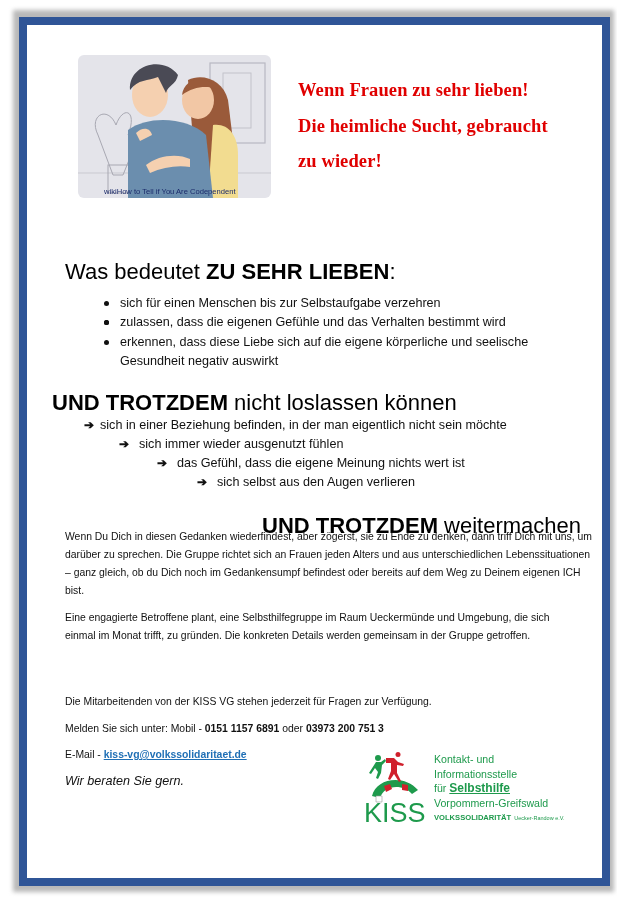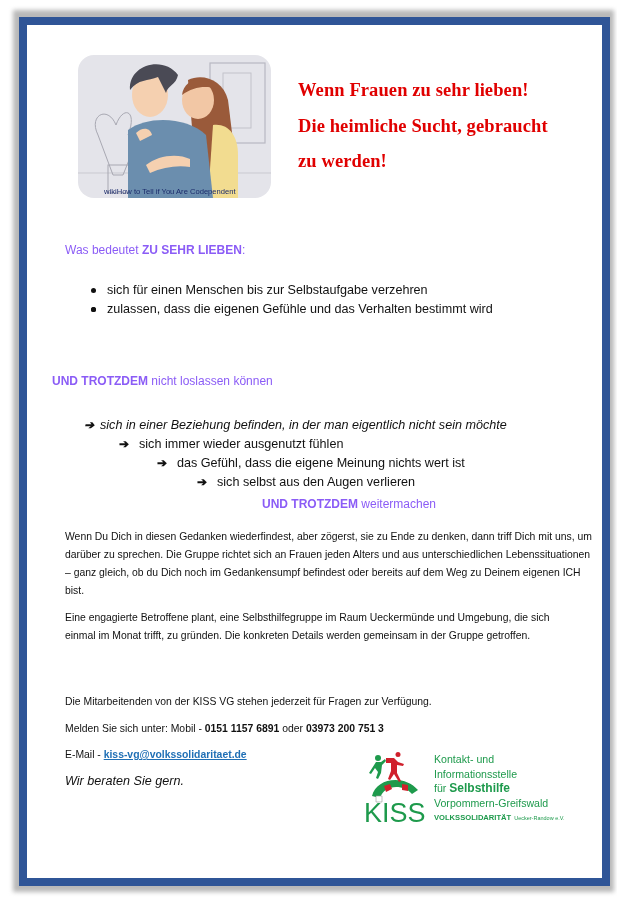--- a/index.html
+++ b/index.html
@@ -1,38 +1,38 @@
 <!DOCTYPE html>
 <html><head>
   <meta charset="utf-8">
   <style>
     html, body { margin: 0; padding: 0; background: #ffffff; }
     body { width: 617px; height: 898px; position: relative; overflow: hidden; font-family: "Liberation Sans", sans-serif; color: #111; }
     .shadow-frame { position: absolute; left: 13px; top: 10px; width: 601px; height: 882px; background: #b9b9b9; filter: blur(2px); }
     .frame { position: absolute; left: 19px; top: 17px; width: 575px; height: 853px; border: 8px solid #2f5597; background: #ffffff; }
     .abs { position: absolute; white-space: nowrap; }
-    .photo { position: absolute; left: 78px; top: 55px; width: 193px; height: 143px; overflow: hidden; border-radius: 16px; box-shadow: 0 0 6px 4px #ffffff inset; }
+    .photo { position: absolute; left: 78px; top: 55px; width: 193px; height: 143px; overflow: hidden; border-radius: 6px; box-shadow: 0 0 6px 4px #ffffff inset; }
     .photo svg { display: block; }
     .photo-caption { position: absolute; left: 26px; bottom: 2px; font-size: 7.6px; color: #1a2a6a; white-space: nowrap; font-family: "Liberation Sans", sans-serif; }
     .title-line { position: absolute; left: 298px; font-family: "Liberation Serif", serif; font-weight: bold; font-size: 18.5px; color: #e00000; white-space: nowrap; letter-spacing: 0.1px; }
-    .h-main { font-size: 12px; color: #8b5cf6; }
+    .h-main { font-size: 22px; color: #000000; margin-top: 16px; }
     .h-main b { font-weight: bold; }
-    .bullet-list { position: absolute; left: 88px; top: 278px; margin: 3px; padding: 0; list-style: none; font-size: 12.6px; line-height: 19.3px; width: 490px; }
+    .bullet-list { position: absolute; left: 88px; top: 278px; margin: 16px; padding: 0; list-style: none; font-size: 12.6px; line-height: 19.3px; width: 490px; }
     .bullet-list li { position: relative; padding-left: 16px; }
     .bullet-list li .dot { position: absolute; left: 0; top: 7px; width: 5px; height: 5px; border-radius: 50%; background: #111; }
     .arrow-line { font-size: 12.6px; }
     .arrow-line .arr { display: inline-block; width: 16px; font-weight: bold; font-size: 12px; }
     .para { position: absolute; left: 65px; width: 530px; font-size: 10.4px; line-height: 18px; color: #111; }
     .contact { position: absolute; left: 65px; font-size: 10.4px; white-space: nowrap; }
     .contact b { font-weight: bold; }
     .email-link { color: #1f6fb5; font-weight: bold; }
     .closing { position: absolute; left: 65px; top: 774px; font-size: 12.6px; font-style: italic; }
     .logo { position: absolute; left: 362px; top: 752px; width: 200px; height: 80px; }
     .logo-text { position: absolute; left: 72px; top: 0; font-size: 10.6px; line-height: 14.6px; color: #1e9a4c; white-space: nowrap; }
-    .logo-text b { font-weight: bold; font-size: 12px; }
+    .logo-text b { font-weight: bold; font-size: 12px; text-decoration: underline; }
     .kiss-word { position: absolute; left: 2px; top: 46px; font-family: "Liberation Sans", sans-serif; font-weight: normal; font-size: 27px; color: #1e9a4c; letter-spacing: 0px; }
     .volks { position: absolute; left: 72px; top: 61px; font-size: 7.6px; font-weight: bold; color: #1e9a4c; white-space: nowrap; }
     .volks span { font-weight: normal; font-size: 5.5px; margin-left: 3px; }
   </style>
 </head>
 <body>
 
 <div class="shadow-frame"></div>
 <div class="frame"></div>
 
@@ -52,37 +52,38 @@
     <ellipse cx="72" cy="40" rx="18" ry="22" fill="#f5d0b0"></ellipse>
     <path d="M52 35 C 50 10, 85 0, 100 20 C 98 30, 90 30, 88 38 L 80 22 C 70 26, 60 24, 52 35 Z" fill="#4a4a55"></path>
     <path d="M68 110 C 80 100, 100 98, 112 104 L 112 112 C 100 110, 85 112, 72 118 Z" fill="#f5d0b0"></path>
     <path d="M58 78 C 64 72, 72 72, 74 80 L 62 86 Z" fill="#f5d0b0"></path>
   </svg>
   <div class="photo-caption">wikiHow to Tell if You Are Codependent</div>
 </div>
 
 <div class="title-line" style="top:80px;text-align:right;">Wenn Frauen zu sehr lieben!</div>
 <div class="title-line" style="top:116px;">Die heimliche Sucht, gebraucht</div>
-<div class="title-line" style="top:151px;">zu werden!</div>
+<div class="title-line" style="top:151px;">zu wieder!</div>
 
 <div class="abs h-main" style="left:65px; top:243px;">
   <span>Was bedeutet </span><b>ZU SEHR LIEBEN</b><span>:</span>
 </div>
 
 <ul class="bullet-list">
   <li><span class="dot"></span><span>sich für einen Menschen bis zur Selbstaufgabe verzehren</span></li>
   <li><span class="dot"></span></li>
   <li><span class="dot"></span><span>zulassen, dass die eigenen Gefühle und das Verhalten bestimmt wird</span></li>
+  <li style="white-space:normal; width:470px;"><span class="dot"></span><span>erkennen, dass diese Liebe sich auf die eigene körperliche und seelische Gesundheit negativ auswirkt</span></li>
 </ul>
 
 <div class="abs h-main" style="left:52px; top:374px;">
   <b>UND TROTZDEM</b><span> nicht loslassen können</span>
 </div>
 
-<div class="abs arrow-line" style="left:84px; top:418px;font-style:italic;">
+<div class="abs arrow-line" style="left:84px; top:418px;">
   <span class="arr">➔</span><span>sich in einer Beziehung befinden, in der man eigentlich nicht sein möchte</span>
 </div>
 <div class="abs arrow-line" style="left:119px; top:437px;">
   <span class="arr" style="width:20px;">➔</span><span>sich immer wieder ausgenutzt fühlen</span>
 </div>
 <div class="abs arrow-line" style="left:157px; top:456px;">
   <span class="arr" style="width:20px;">➔</span><span>das Gefühl, dass die eigene Meinung nichts wert ist</span>
 </div>
 <div class="abs arrow-line" style="left:197px; top:475px;">
   <span class="arr" style="width:20px;">➔</span><span>sich selbst aus den Augen verlieren</span>

